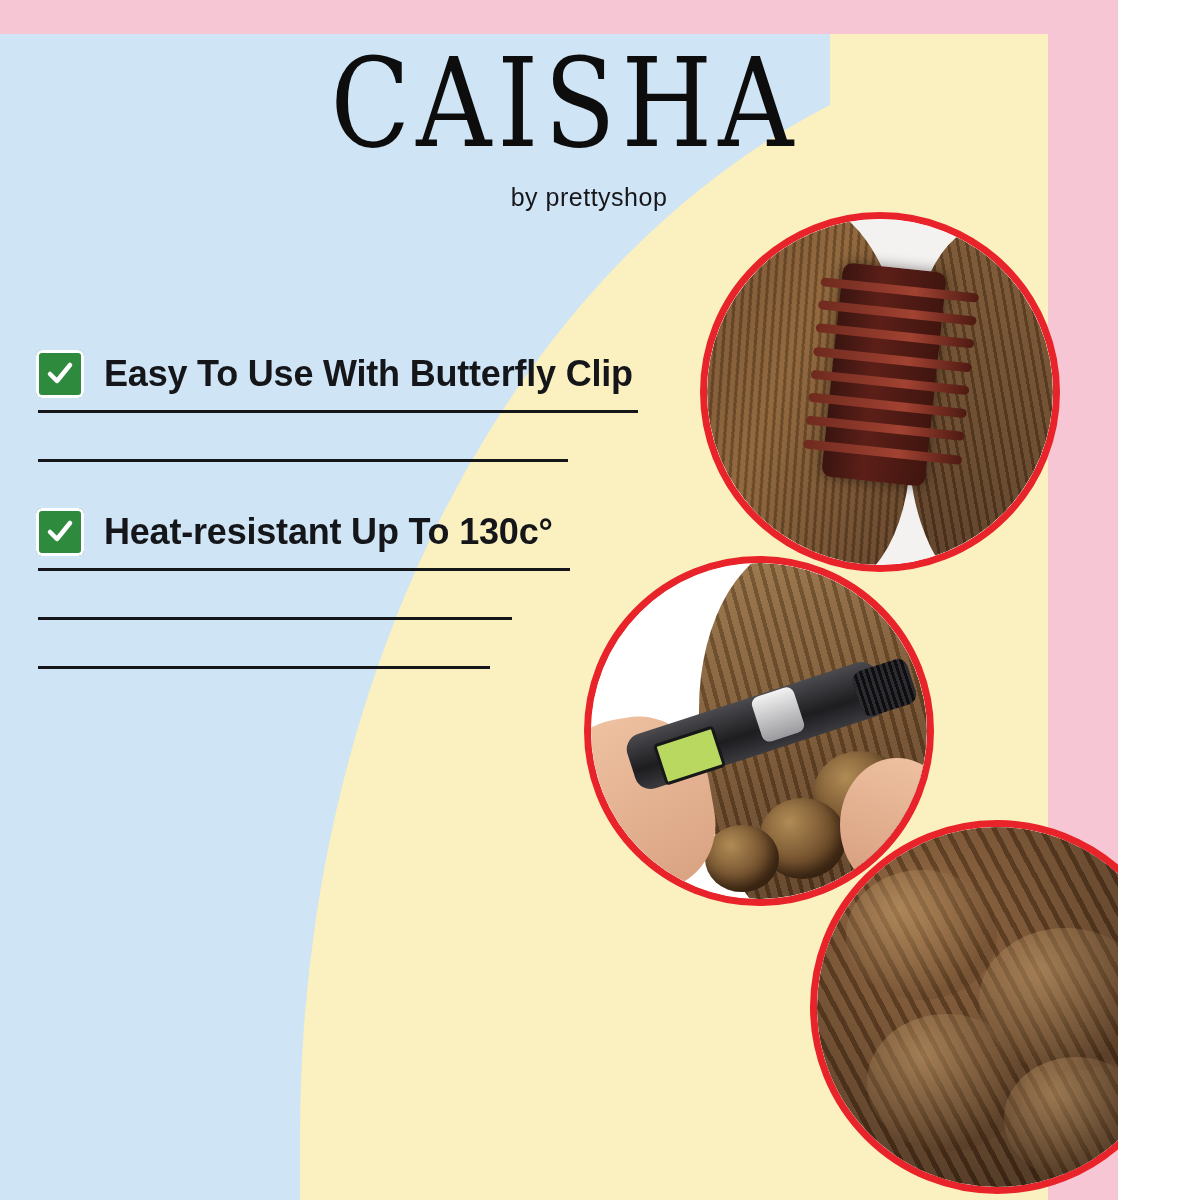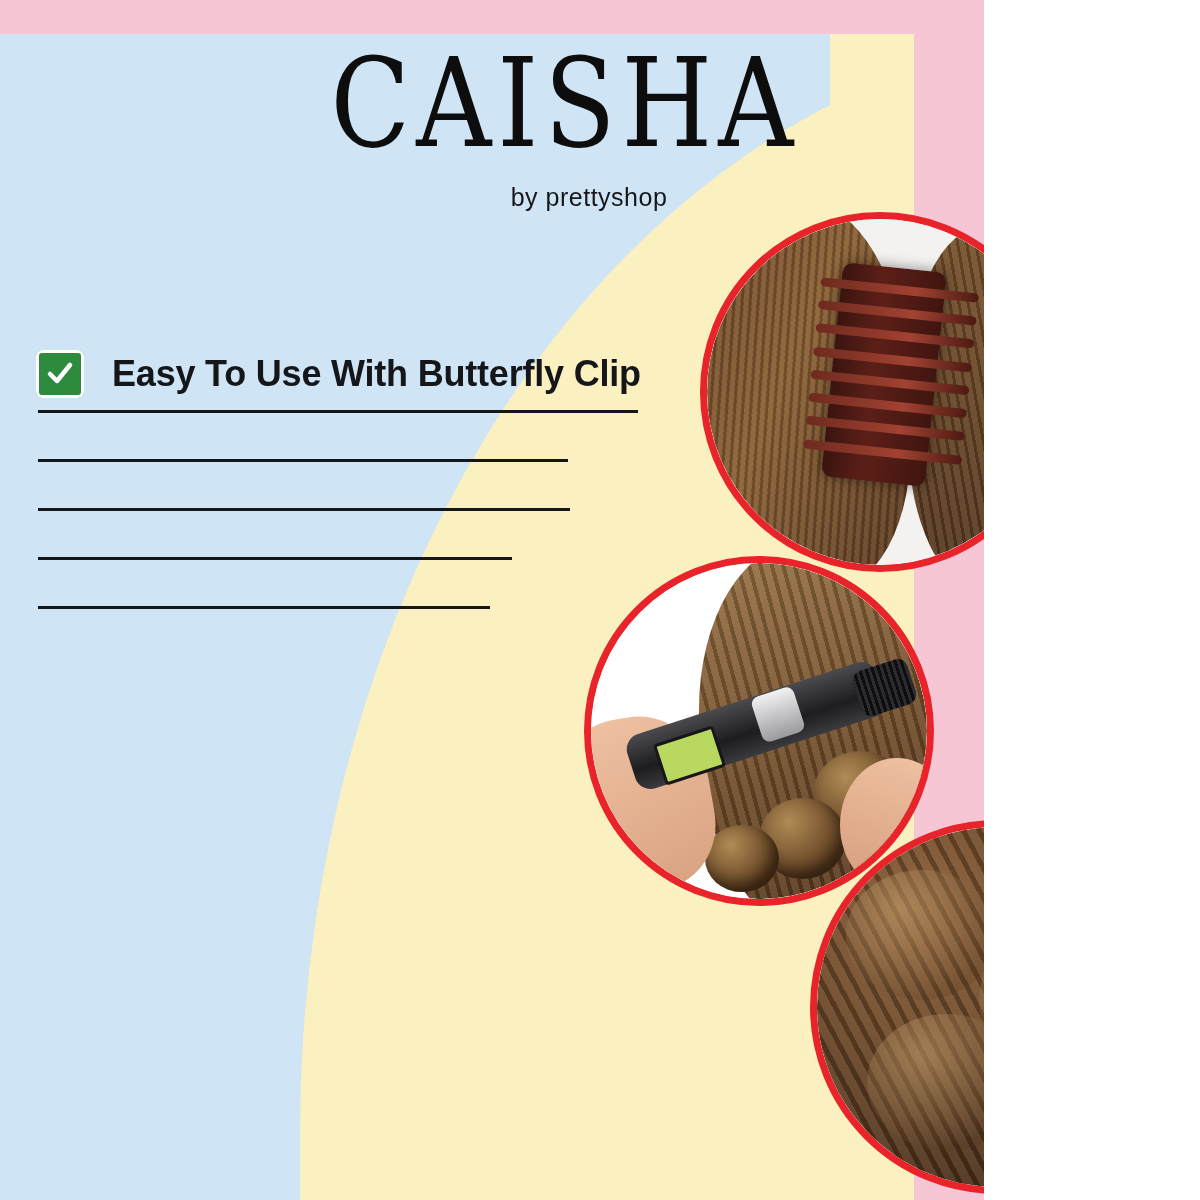--- a/index.html
+++ b/index.html
@@ -8,21 +8,21 @@
   }
   body {
     width: 1200px;
     height: 1200px;
     overflow: hidden;
     font-family: "Liberation Sans", sans-serif;
     background: #ffffff;
   }
   .canvas {
     position: relative;
-    width: 984px;
+    width: 1118px;
     height: 1200px;
     overflow: hidden;
     background: #14b8a6;
   }
   
   .bg-pink-top {
     position: absolute;
     top: 0;
     left: 0;
     width: 1200px;
@@ -99,21 +99,21 @@
     left: 36px;
     width: 640px;
     z-index: 5;
   }
   .feature {
     margin-bottom: 46px;
   }
   .feature-row {
     display: flex;
     align-items: center;
-    gap: 28px;
+    gap: 20px;
   }
   .check-box {
     position: relative;
     width: 48px;
     height: 48px;
     flex: 0 0 48px;
     background: #2e8b3d;
     border-radius: 6px;
     box-shadow: inset 0 0 0 3px #ffffff;
     display: flex;
@@ -356,20 +356,28 @@
         <span class="feature-label">Easy To Use With Butterfly Clip</span>
       </div>
       <div class="feature-rule" style="width:600px"></div>
     </div>
 
     <div class="feature">
       <div class="feature-rule" style="width:530px"></div>
     </div>
 
     <div class="feature">
+      <div class="feature-row">
+        <span class="check-box">
+          <svg width="30" height="30" viewBox="0 0 30 30" aria-hidden="true">
+            <path d="M5 15 L12 22 L25 6" fill="none" stroke="#ffffff" stroke-width="4.5" stroke-linecap="round" stroke-linejoin="round"></path>
+          </svg>
+        </span>
+        <span class="feature-label">Heat-resistant Up To 130c°</span>
+      </div>
       <div class="feature-rule" style="width:532px"></div>
     </div>
 
     <div class="feature">
       <div class="feature-rule" style="width:474px"></div>
     </div>
 
     <div class="feature">
       <div class="feature-rule" style="width:452px"></div>
     </div>

